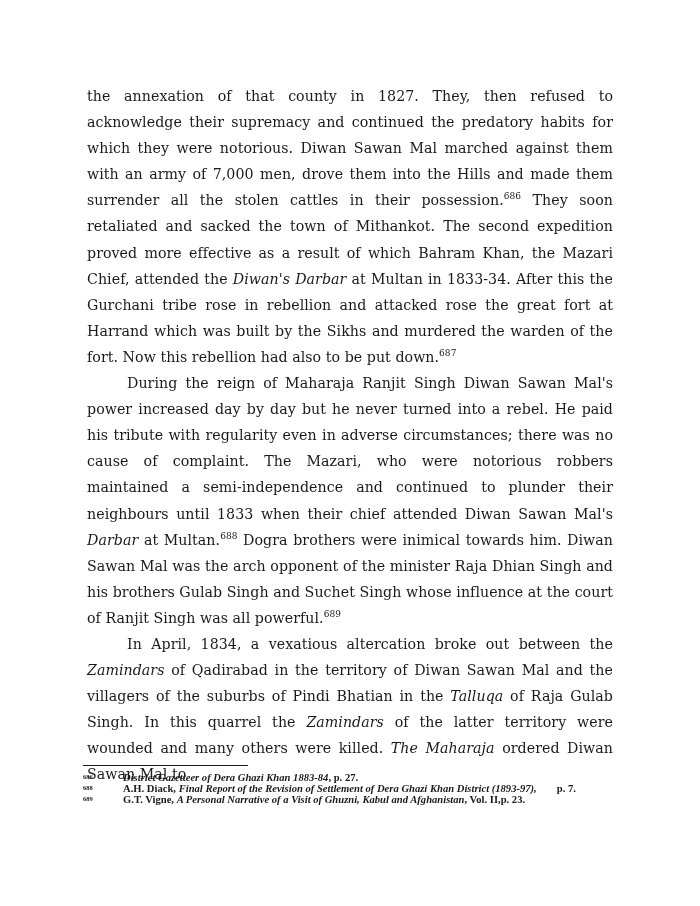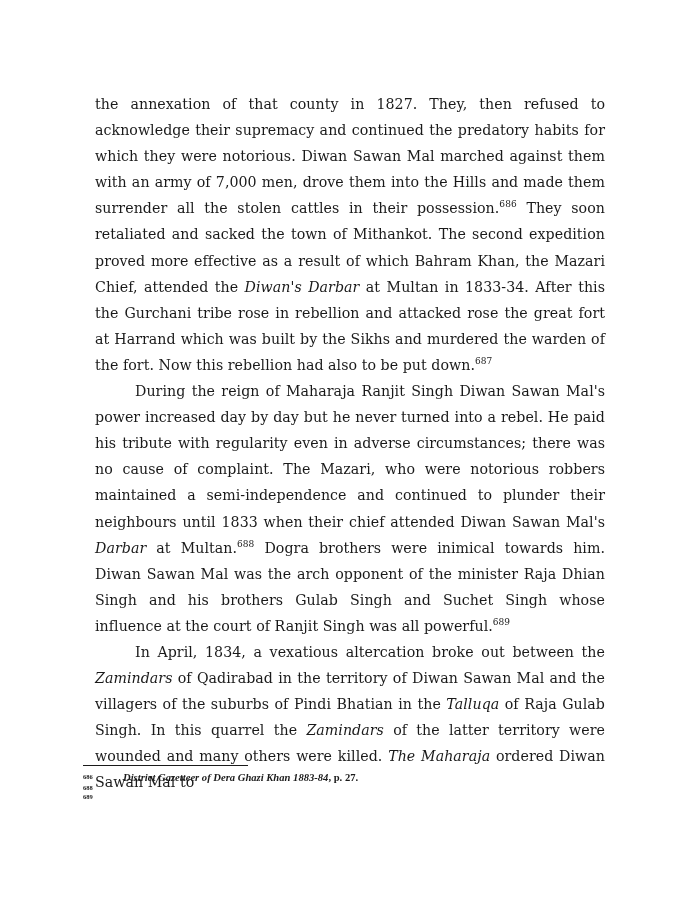--- a/index.html
+++ b/index.html
@@ -18,21 +18,21 @@
       position: absolute;
       left: 83px;
       top: 79px;
       width: 534px;
     }
     .body-text {
       font-family: "DejaVu Serif", serif;
       font-size: 14.2px;
       line-height: 26.1px;
       text-align: justify;
-      margin: 12px;
+      margin: 4px;
       letter-spacing: 0.05px;
     }
     .body-text p {
       margin: 0;
     }
     .body-text p.indent {
       text-indent: 40px;
     }
     .body-text sup {
       font-size: 9px;
@@ -92,17 +92,19 @@
 
 <div class="fn-rule"></div>
 
 <div class="footnotes">
   <div class="fn">
     <span class="fn-num">686</span>
     <span class="fn-text"><em>District Gazetteer of Dera Ghazi Khan 1883-84</em><span>, p. 27.</span></span>
   </div>
   <div class="fn">
     <span class="fn-num">688</span>
+    <span class="fn-text"><span>A.H. Diack, </span><em>Final Report of the Revision of Settlement of Dera Ghazi Khan District (1893-97),</em><span class="fn-gap"></span><span>p. 7.</span></span>
   </div>
   <div class="fn">
     <span class="fn-num">689</span>
+    <span class="fn-text"><span>G.T. Vigne, </span><em>A Personal Narrative of a Visit of Ghuzni, Kabul and Afghanistan</em><span>, Vol. II,p. 23.</span></span>
   </div>
 </div>
 
 </body></html>

